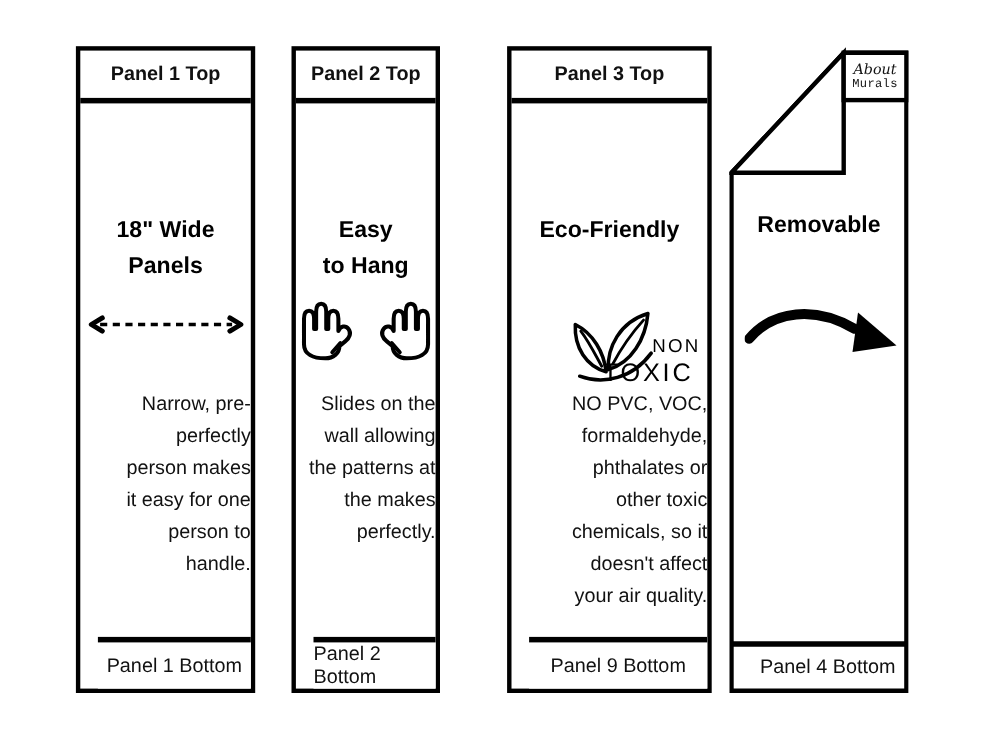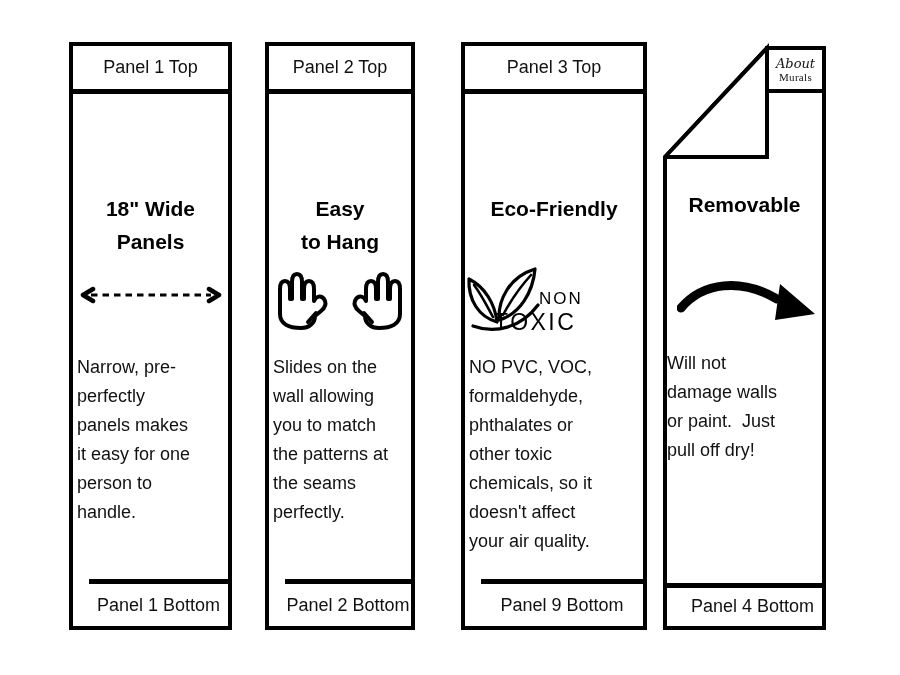--- a/index.html
+++ b/index.html
@@ -6,59 +6,60 @@
   body{
     width:900px;height:675px;background:#ffffff;
     font-family:"Liberation Sans", sans-serif;color:#111111;
     position:relative;overflow:hidden;
   }
   .panel{
     position:absolute;top:42px;height:588px;background:#ffffff;
     border:4px solid #000;box-sizing:border-box;
   }
   .p1{left:69px;width:163px;}
-  .p2{left:265px;width:150px;}
+  .p2{left:265px;width:135px;}
   .p3{left:461px;width:186px;}
   .p4{left:663px;width:163px;border:none;background:transparent;}
   .panel-header{
     position:absolute;top:0;left:0;right:0;height:43px;
     border-bottom:5px solid #000;display:flex;align-items:center;justify-content:center;
     font-size:18px;
+    font-weight:bold;
   }
   .panel-footer{
     position:absolute;bottom:0;left:16px;right:0;height:42px;
     border-top:5px solid #000;display:flex;align-items:center;justify-content:center;
     font-size:18px;background:#fff;
   }
   .p4 .panel-footer{border-top:none;height:40px;bottom:4px;background:transparent;}
   .panel-title{
     position:absolute;top:146px;left:0;right:0;text-align:center;
     font-weight:bold;font-size:21px;line-height:33px;color:#000;
   }
   .panel-body{
-    position:absolute;top:307px;left:4px;right:0;text-align:left;
+    position:absolute;top:307px;left:4px;right:0;text-align:right;
     font-size:18px;line-height:29px;color:#111;
   }
   .body-line{white-space:pre;}
   .arrow-row{position:absolute;top:240px;left:0;right:0;display:flex;justify-content:center;}
   .hands-row{position:absolute;top:222px;left:0;right:0;display:flex;justify-content:center;gap:24px;}
   .hand-flip{transform:scaleX(-1);}
-  .leaf-row{position:absolute;top:214px;left:0;right:0;display:flex;justify-content:flex-start;}
+  .leaf-row{position:absolute;top:230px;left:0;right:0;display:flex;justify-content:flex-end;}
   .peel-row{position:absolute;top:228px;left:14px;}
   .page-svg{position:absolute;left:0;top:0;}
   .logo-box{
     position:absolute;left:105px;top:8px;width:55px;height:40px;
     display:flex;flex-direction:column;align-items:center;justify-content:center;text-align:center;
   }
   .logo-script{
     font-family:"DejaVu Serif", serif;font-style:italic;
     font-size:13px;line-height:14px;color:#111;text-align:center;
   }
   .logo-serif{
-    font-family:Liberation Serif, serif;font-size:11px;line-height:13px;
+    font-family:Liberation Mono, monospace;font-size:11px;line-height:13px;
     letter-spacing:0.3px;color:#111;
   }
   svg text{font-family:"Liberation Sans", sans-serif;fill:#000;}
 </style>
 </head>
 <body>
 
 <div class="panel p1">
   <div class="panel-header">Panel 1 Top</div>
   <div class="panel-title">
@@ -68,21 +69,21 @@
   <div class="arrow-row">
     <svg width="148" height="18" viewBox="0 0 148 18">
       <line x1="14" y1="9" x2="134" y2="9" stroke="#000" stroke-width="3" stroke-dasharray="6.5 5"></line>
       <path d="M 16 3 L 6 9 L 16 15" fill="none" stroke="#000" stroke-width="4.5" stroke-linecap="round" stroke-linejoin="round"></path>
       <path d="M 132 3 L 142 9 L 132 15" fill="none" stroke="#000" stroke-width="4.5" stroke-linecap="round" stroke-linejoin="round"></path>
     </svg>
   </div>
   <div class="panel-body">
     <div class="body-line">Narrow, pre-</div>
     <div class="body-line">perfectly</div>
-    <div class="body-line">panels makes</div>
+    <div class="body-line">person makes</div>
     <div class="body-line">it easy for one</div>
     <div class="body-line">person to</div>
     <div class="body-line">handle.</div>
   </div>
   <div class="panel-footer">Panel 1 Bottom</div>
 </div>
 
 <div class="panel p2">
   <div class="panel-header">Panel 2 Top</div>
   <div class="panel-title">
@@ -95,23 +96,22 @@
       <path d="M 44 45 L 36 54" fill="none" stroke="#000" stroke-width="4" stroke-linecap="round"></path>
     </svg>
     <svg class="hand-flip" width="56" height="64" viewBox="0 0 56 64">
       <path d="M 8 46 V 21 Q 8 13 13 13 Q 18 13 18 21 V 31 L 20 31 V 14 Q 20 6 25 6 Q 30 6 30 14 V 31 L 32 31 V 21 Q 32 13 37 13 Q 42 13 42 21 V 33 C 44 28 49 27 52 31 C 55 35 53 40 49 43 L 43 48 C 43 55 37 60 29 60 C 17 60 8 56 8 46 Z" fill="#fff" stroke="#000" stroke-width="4" stroke-linecap="round" stroke-linejoin="round"></path>
       <path d="M 44 45 L 36 54" fill="none" stroke="#000" stroke-width="4" stroke-linecap="round"></path>
     </svg>
   </div>
   <div class="panel-body">
     <div class="body-line">Slides on the</div>
     <div class="body-line">wall allowing</div>
-    <div class="body-line">you to match</div>
     <div class="body-line">the patterns at</div>
-    <div class="body-line">the seams</div>
+    <div class="body-line">the makes</div>
     <div class="body-line">perfectly.</div>
   </div>
   <div class="panel-footer">Panel 2 Bottom</div>
 </div>
 
 <div class="panel p3">
   <div class="panel-header">Panel 3 Top</div>
   <div class="panel-title">
     <div>Eco-Friendly</div>
   </div>
@@ -151,20 +151,14 @@
   </div>
   <div class="panel-title">
     <div>Removable</div>
   </div>
   <div class="peel-row">
     <svg width="140" height="58" viewBox="0 0 140 58">
       <path d="M 4 38 C 26 12 64 8 100 29" fill="none" stroke="#000" stroke-width="9" stroke-linecap="round"></path>
       <polygon points="103,14 138,44 98,50" fill="#000"></polygon>
     </svg>
   </div>
-  <div class="panel-body">
-    <div class="body-line">Will not</div>
-    <div class="body-line">damage walls</div>
-    <div class="body-line">or paint.  Just</div>
-    <div class="body-line">pull off dry!</div>
-  </div>
   <div class="panel-footer">Panel 4 Bottom</div>
 </div>
 
 </body></html>

